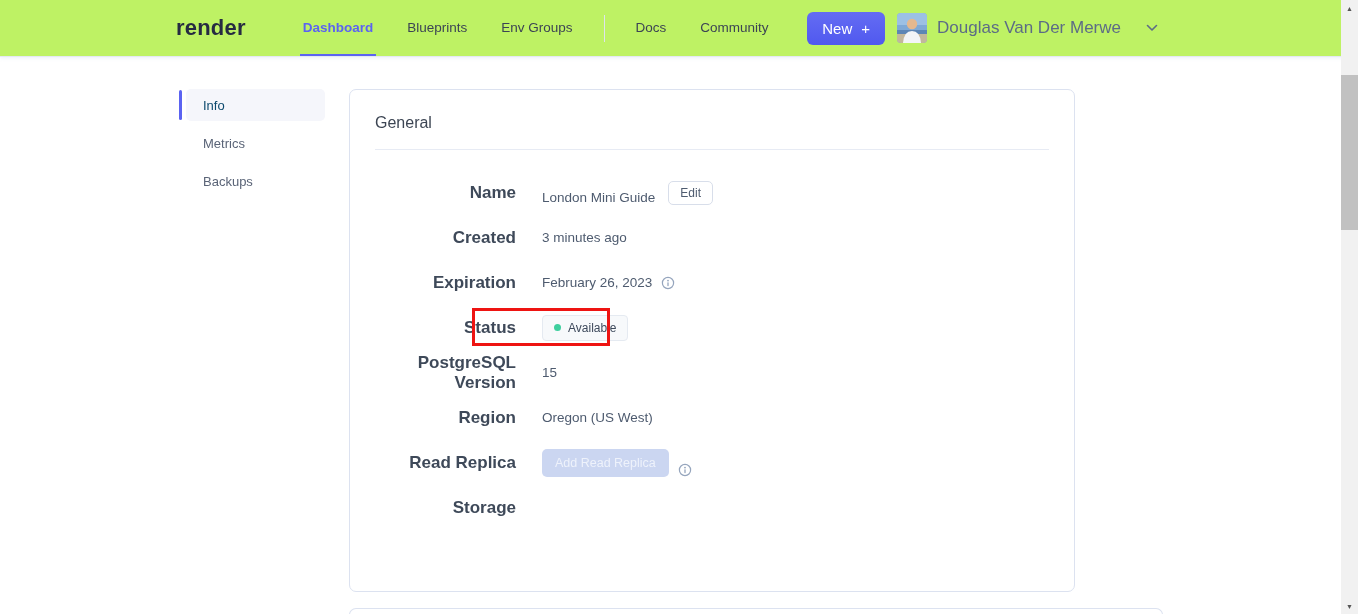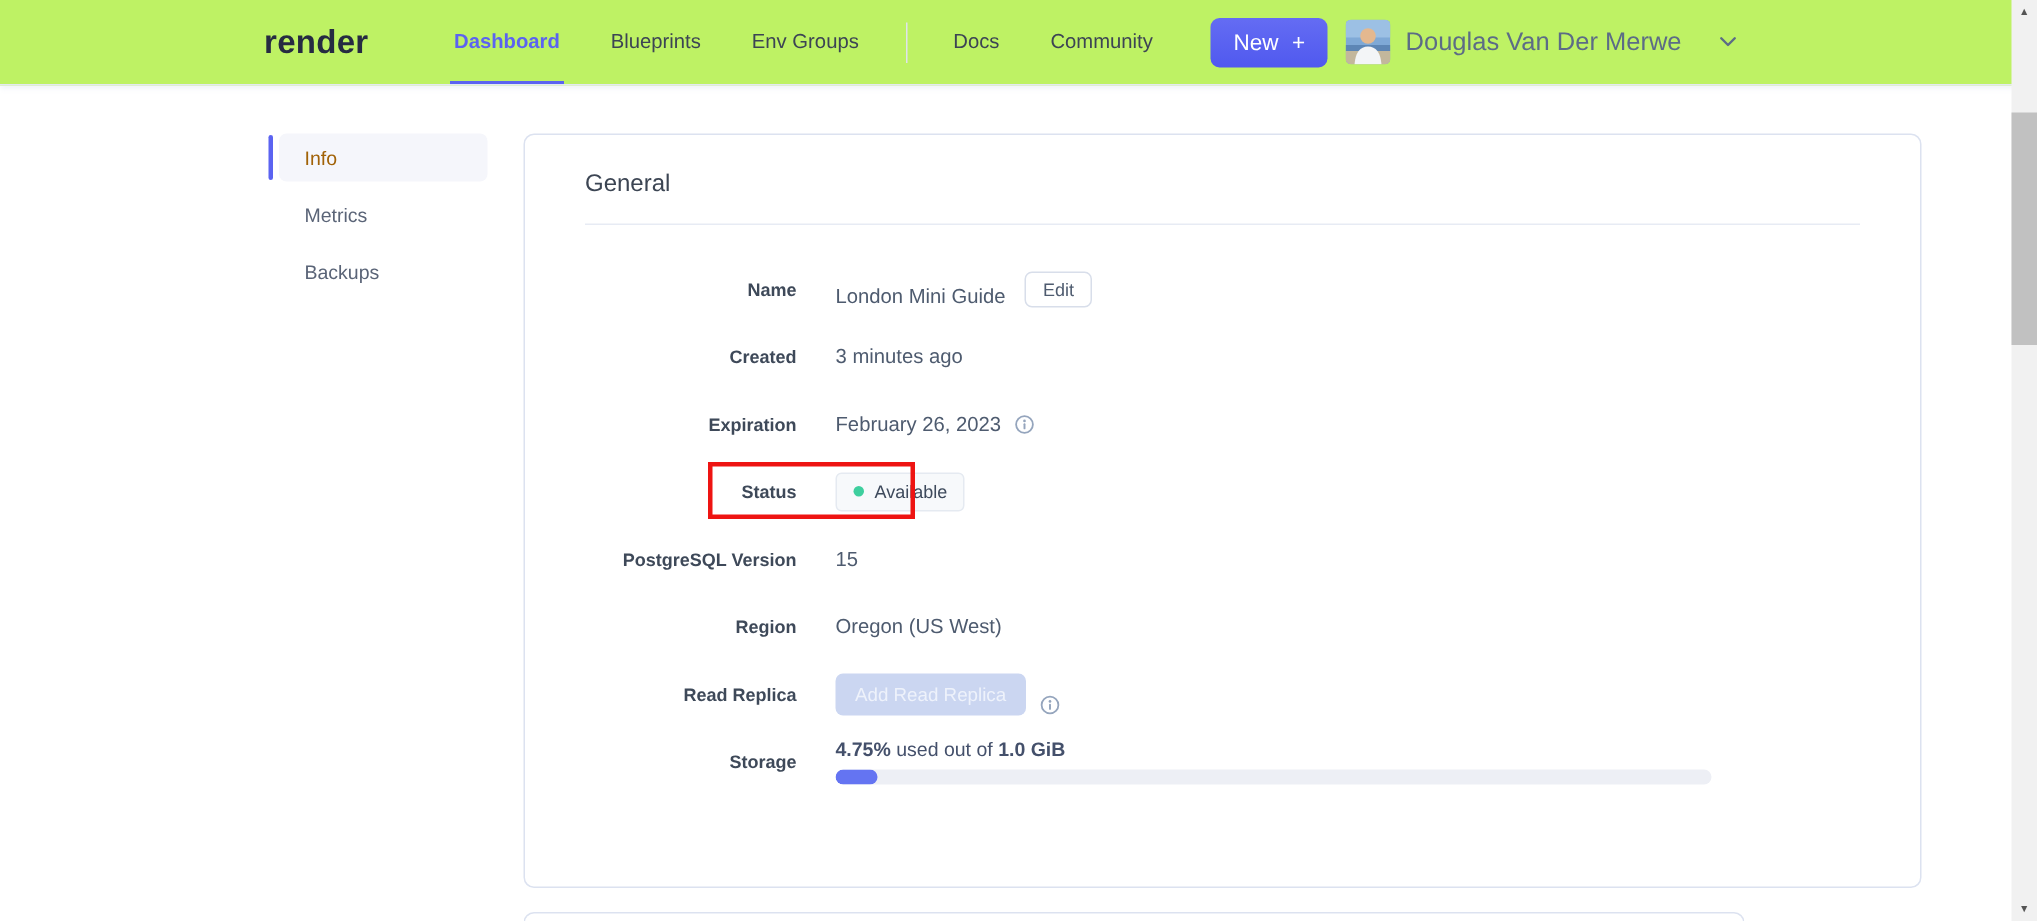--- a/index.html
+++ b/index.html
@@ -42,39 +42,39 @@
   .user-name { margin-left:10px; font-size:17px; color:#5c6c86; cursor:pointer; white-space:nowrap; }
   .user-chevron { margin-left:25px; display:flex; align-items:center; cursor:pointer; }
 
   
   .sidebar { position:absolute; left:179px; top:89px; width:146px; }
   .side-item {
     position:relative; height:32px; display:flex; align-items:center;
     margin:0 0 6px 7px; padding-left:17px; border-radius:5px;
     font-size:13px; color:#5a6477; cursor:pointer;
   }
-  .side-item.active { background:#f5f6fb; color:#a16207; }
+  .side-item.active { background:#f5f6fb; color:#0c4a6e; }
   .side-item.active .active-bar {
     position:absolute; left:-7px; top:1px; bottom:1px; width:3px;
     background:#5b63f1; border-radius:2px;
   }
 
   
   .card {
-    position:absolute; left:349px; top:89px; width:932px; height:503px;
+    position:absolute; left:349px; top:89px; width:726px; height:503px;
     background:#fff; border:1px solid #dce2f0; border-radius:7px;
-    padding:24px 40px;
+    padding:24px 25px;
   }
   .card-title { font-size:16px; color:#3c4553; font-weight:500; }
   .card-divider { height:1px; background:#e7ebf4; margin-top:17px; }
   .rows { margin-top:20px; }
   .row { display:flex; align-items:center; min-height:45px; }
   .row-label {
     width:141px; flex-shrink:0; text-align:right;
-    font-size:12px; font-weight:bold; color:#3e4959;
+    font-size:17px; font-weight:bold; color:#3e4959;
   }
   .row-value {
     margin-left:26px; font-size:13.5px; color:#4e5b6f;
     display:flex; align-items:flex-end;
   }
   .edit-btn {
     margin-left:13px; font-size:12px; color:#4e5b6f; font-family:inherit;
     background:#fff; border:1px solid #d8deea; border-radius:5px;
     padding:4px 11px; cursor:pointer;
   }
@@ -242,26 +242,20 @@
             <circle cx="7" cy="7" r="5.6" fill="none" stroke="#95a5bd" stroke-width="1.2"></circle>
             <circle cx="7" cy="4.6" r="0.9" fill="#95a5bd"></circle>
             <rect x="6.35" y="6.2" width="1.3" height="4" rx="0.6" fill="#95a5bd"></rect>
           </svg>
         </span>
       </div>
     </div>
 
     <div class="row">
       <div class="row-label">Storage</div>
-      <div class="storage-col">
-        <div class="storage-text"><span class="strong">4.75%</span><span> used out of </span><span class="strong">1.0 GiB</span></div>
-        <div class="progress">
-          <div class="progress-fill" style="width: 4.75%;"></div>
-        </div>
-      </div>
     </div>
 
   </div>
 </div>
 
 <div class="annotation-box"></div>
 
 <div class="card-next"></div>
 
 <div class="scrollbar">

